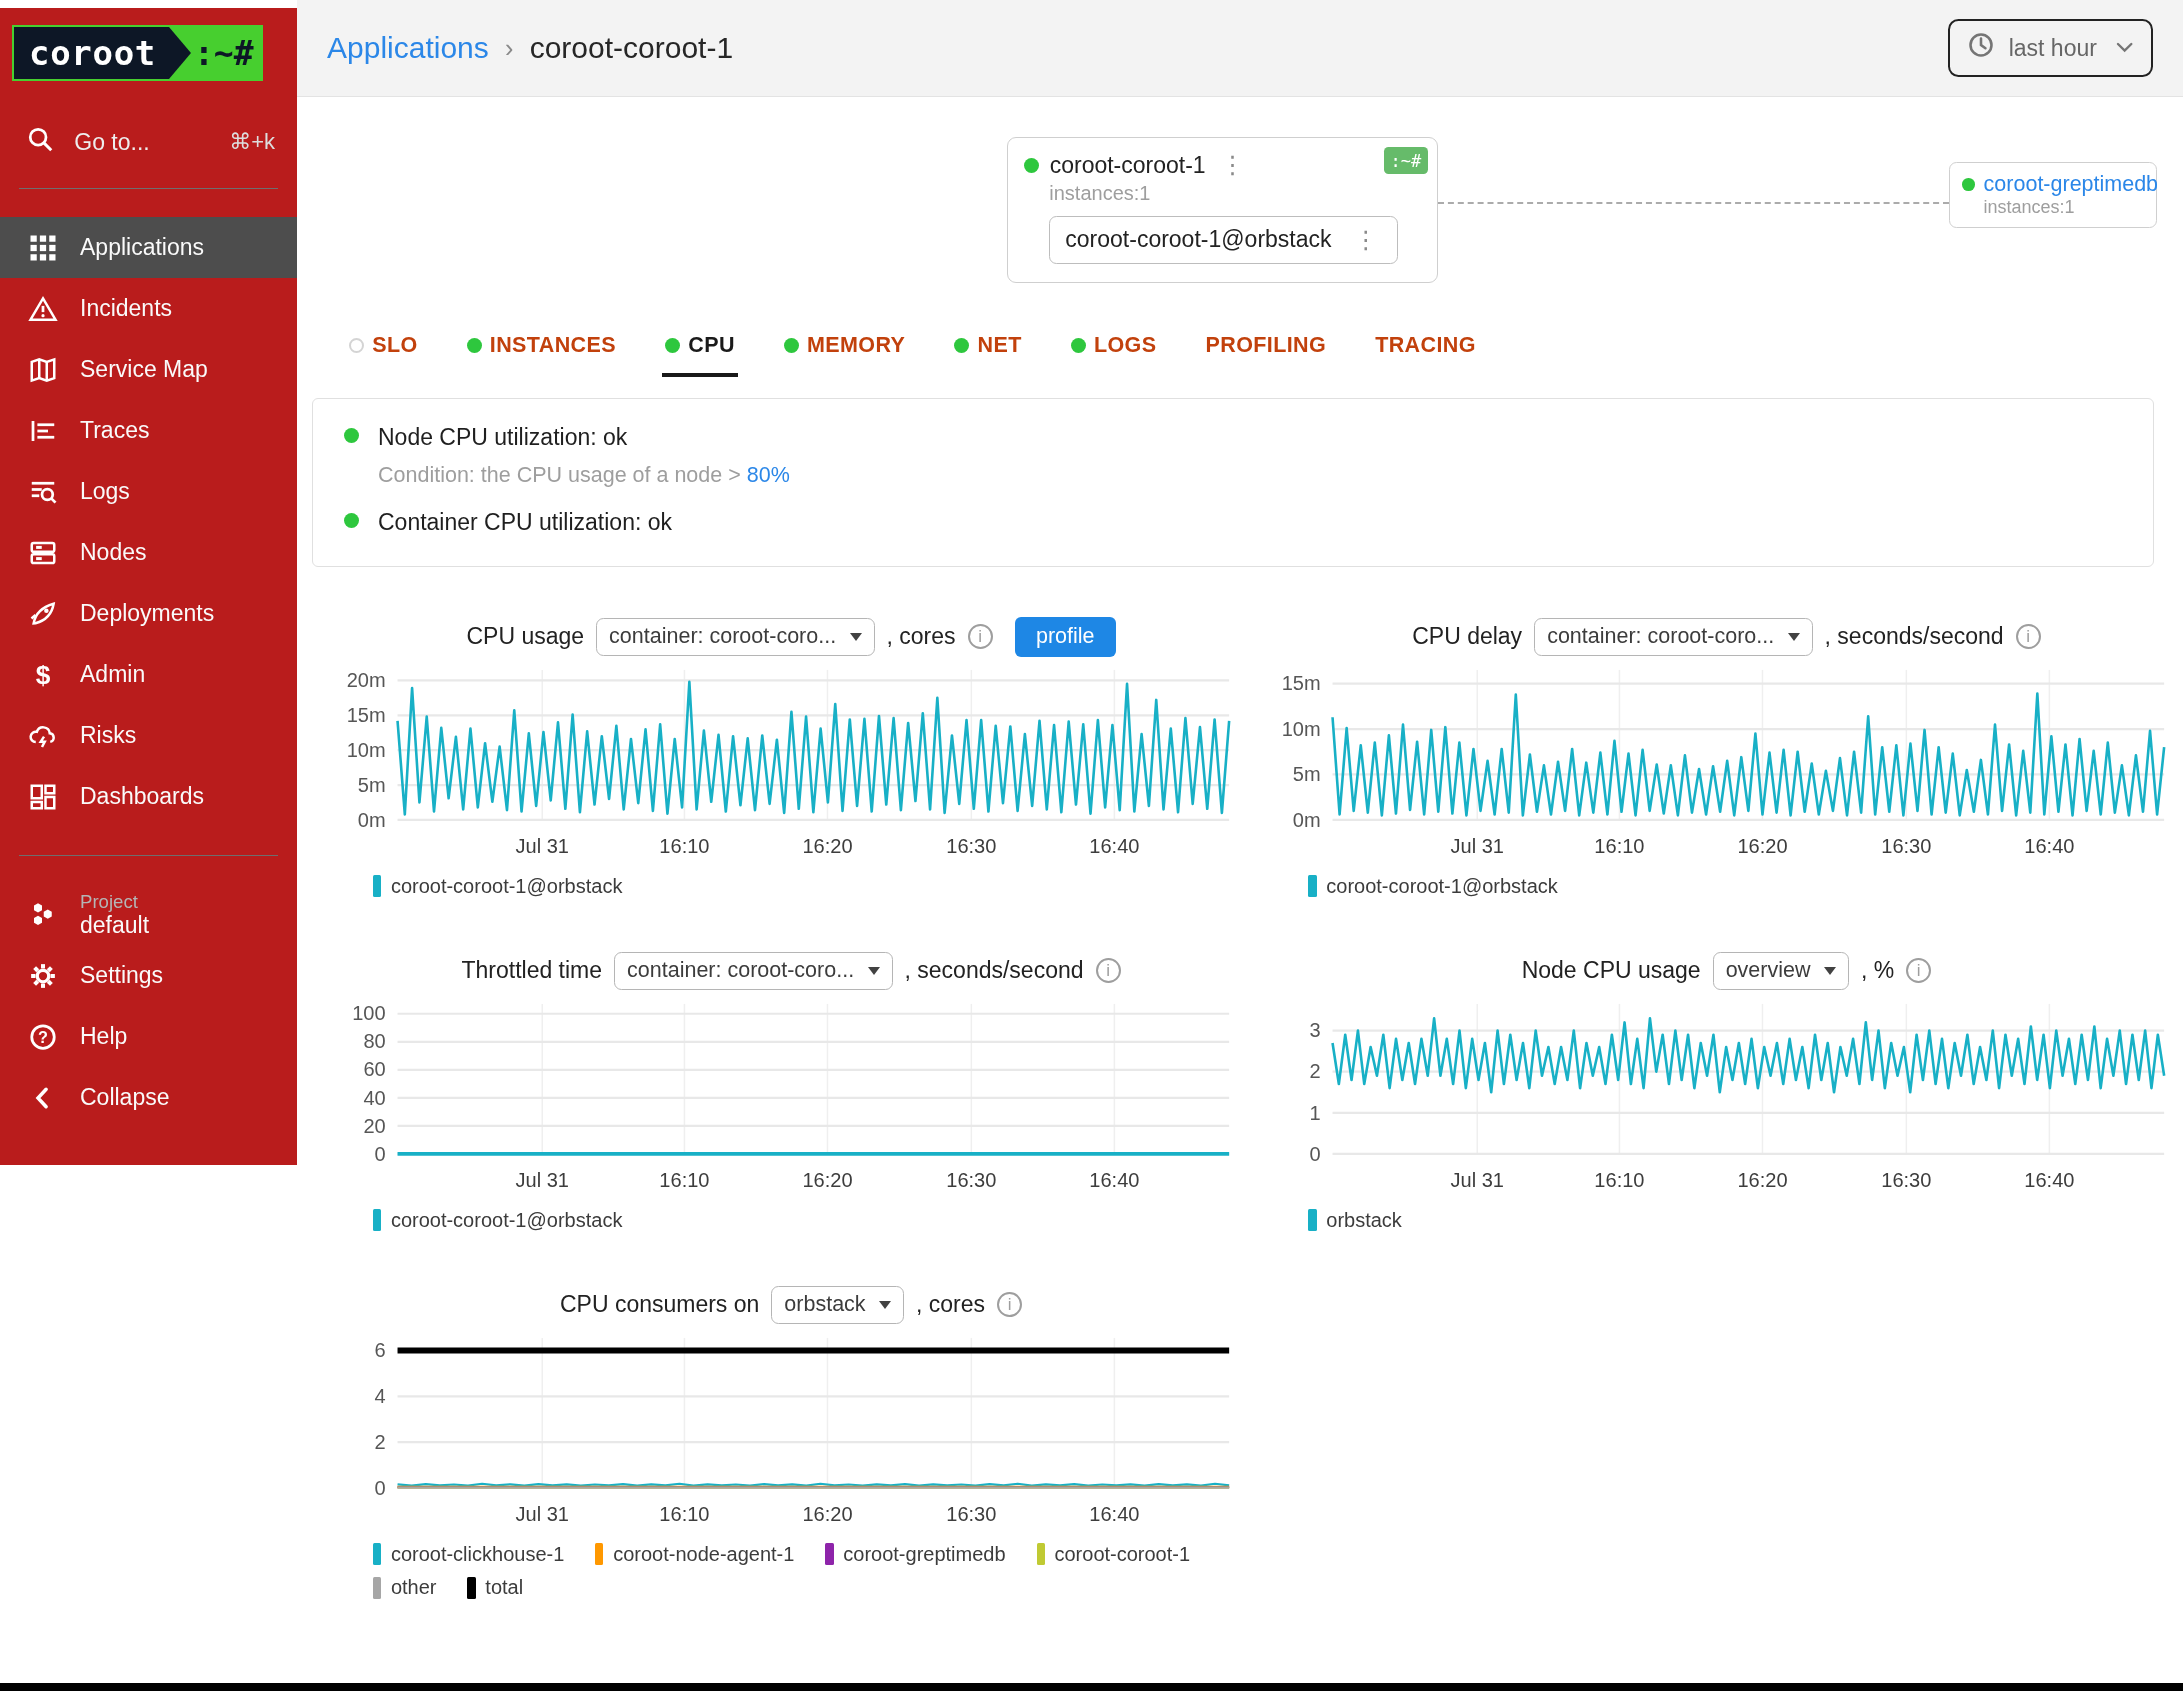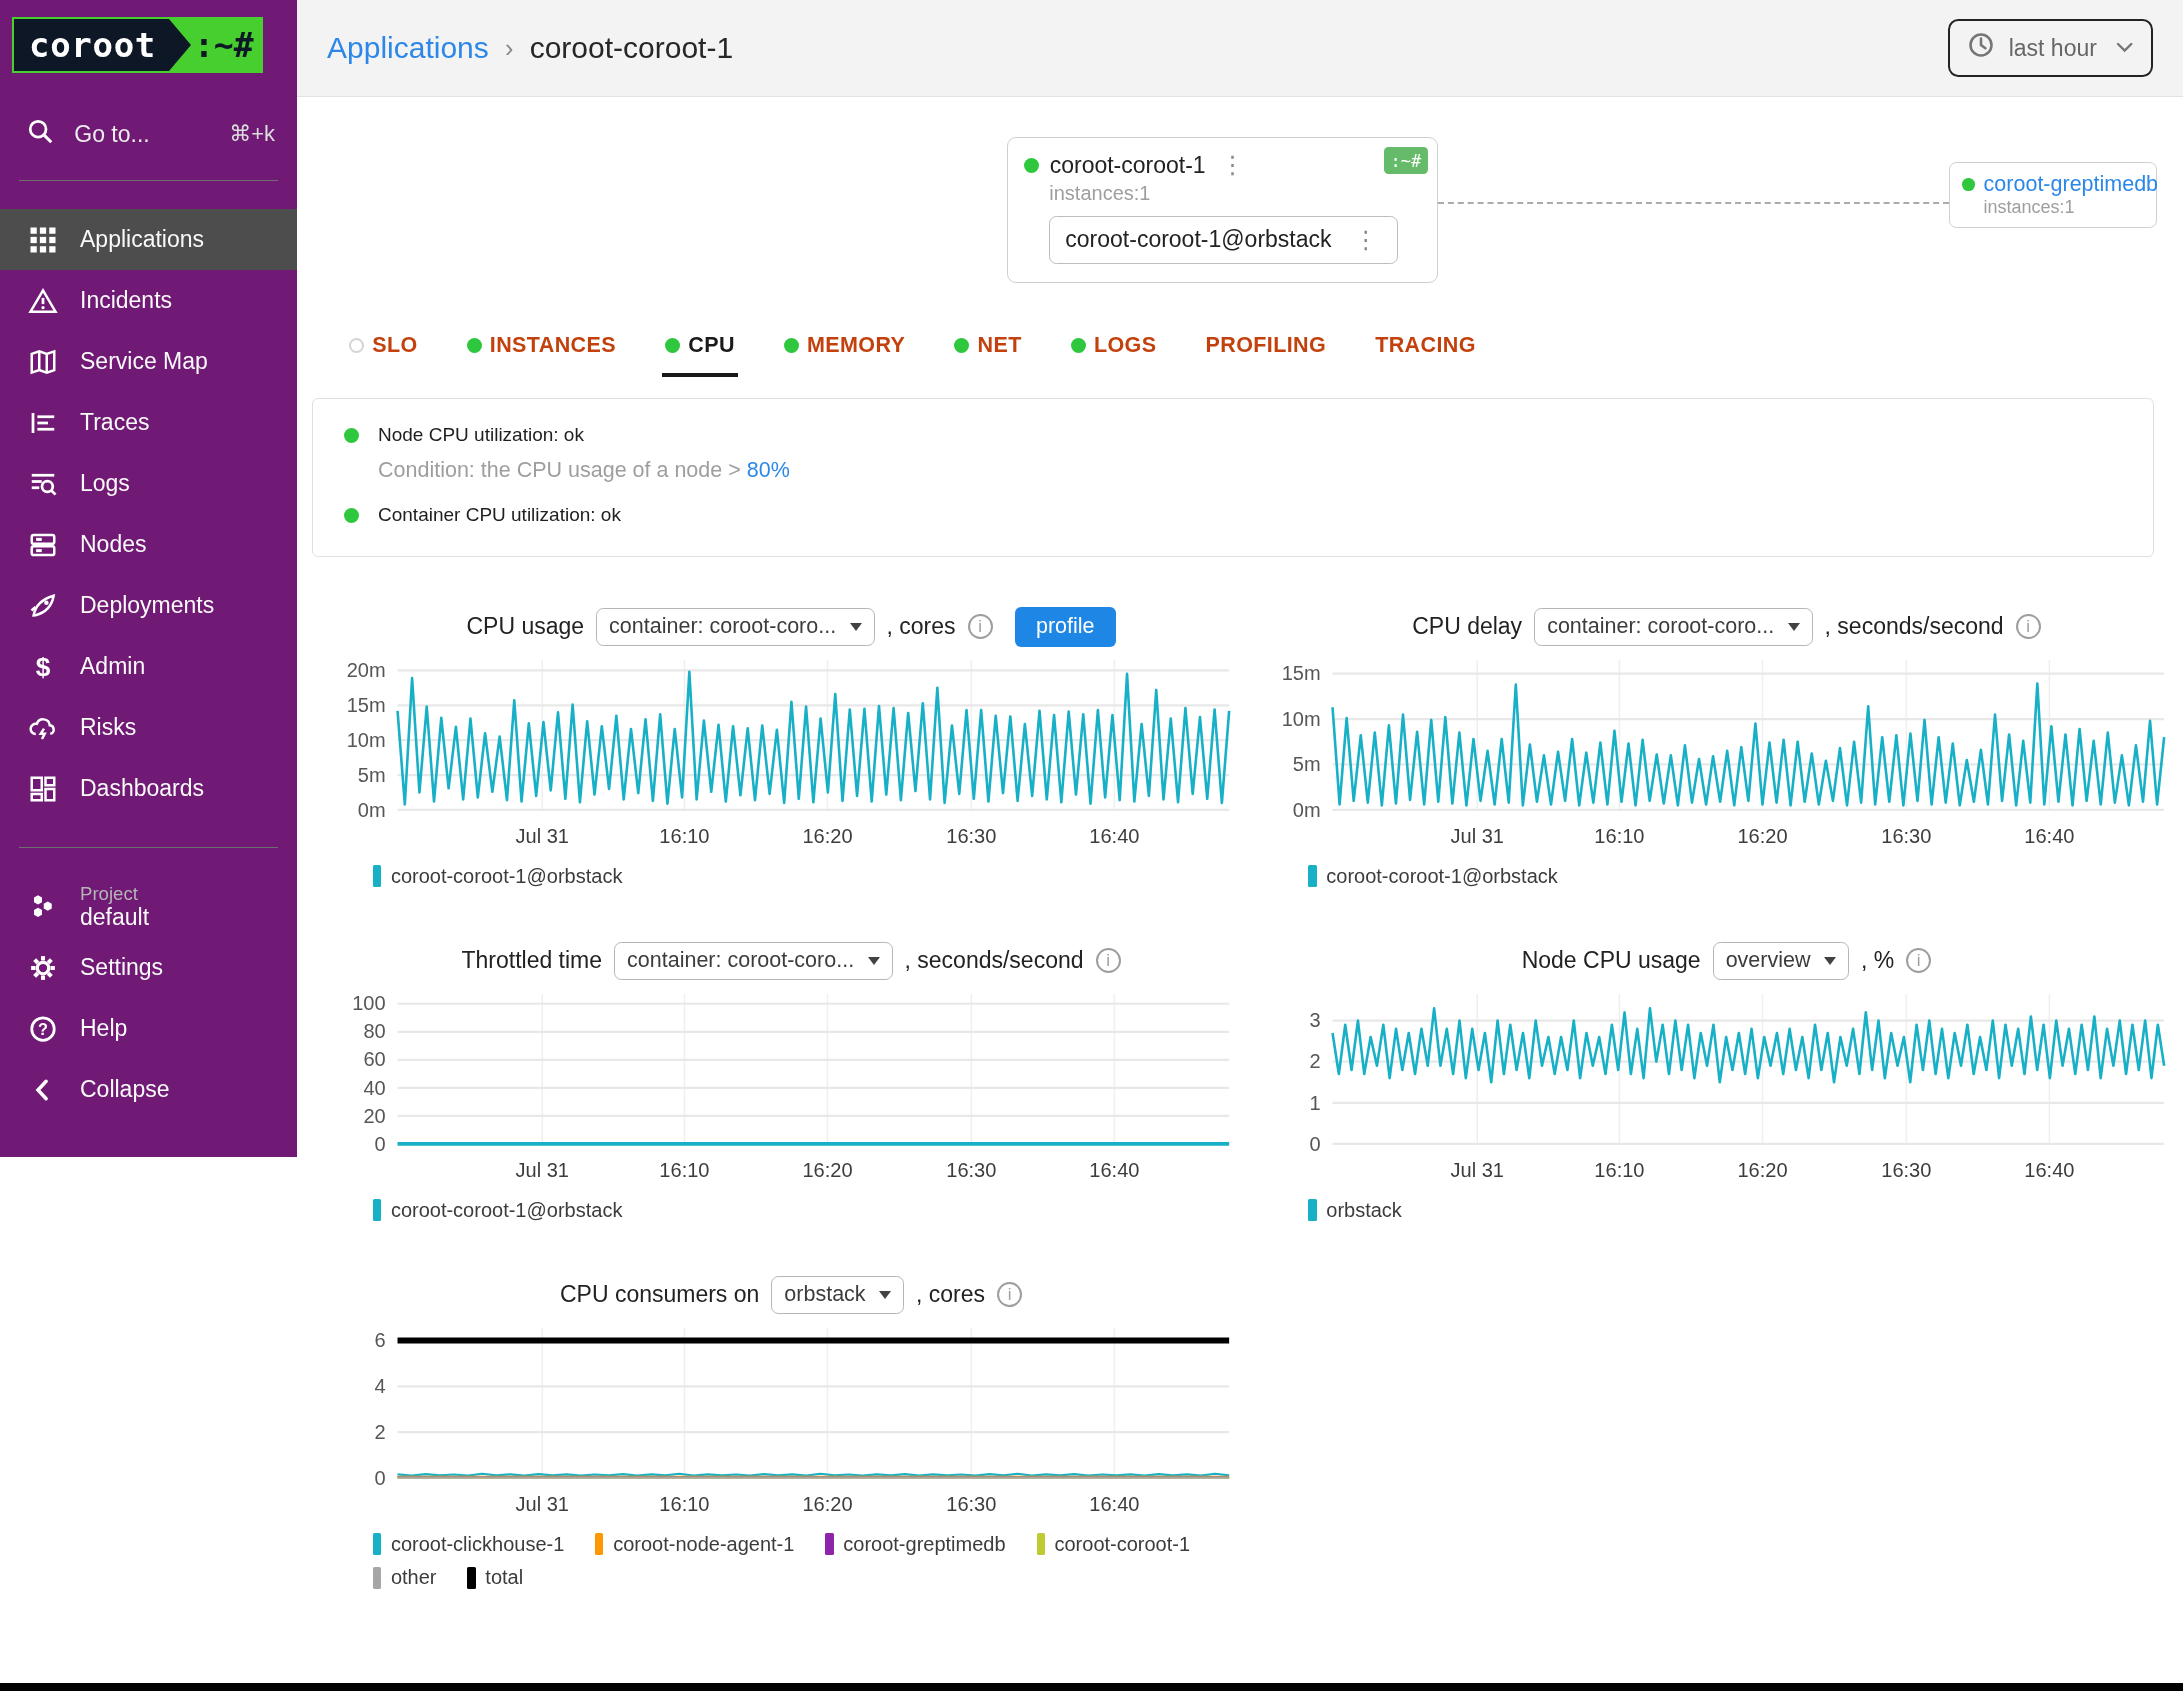--- a/index.html
+++ b/index.html
@@ -1,21 +1,21 @@
 <!DOCTYPE html>
 <html style="font-size:12px"><head>
 <meta charset="utf-8">
 <style>
   * { margin:0; padding:0; box-sizing:border-box; }
   html,body { background:#fff; }
   body { width:2183px; height:1692px; font-family:"Liberation Sans", sans-serif; position:relative; overflow:hidden; }
   .page { position:relative; width:2183px; height:1692px; background:#fff; }
 
   
-  .sidebar { position:absolute; left:0; top:0; width:297px; height:1157px; background:#701a75; color:#fff; }
+  .sidebar { position:absolute; left:0; top:8px; width:297px; height:1157px; background:#b91c1c; color:#fff; }
   .logo { display:flex; align-items:stretch; margin:17px 0 0 12px; width:251px; height:56px; border:2.2px solid var(--logo-green); background:var(--logo-green); }
   .logo-left { flex:1; background:#0d1726; color:#fff; display:flex; align-items:center; padding-left:15px;
     font-family:"DejaVu Sans Mono", monospace; font-weight:bold; font-size:34px; letter-spacing:0.7px;
     clip-path:polygon(0 0, calc(100% - 22px) 0, 100% 50%, calc(100% - 22px) 100%, 0 100%); }
   .logo-right { display:flex; align-items:center; padding:0 7.4px 0 3px; color:#0d1726; font-family:"DejaVu Sans Mono", monospace; font-weight:bold; font-size:33px; }
   .goto { display:flex; align-items:center; gap:19.3px; margin:43px 22px 0 25px; color:#eee; font-size:23px; cursor:pointer; }
   .goto .shortcut { margin-left:auto; color:#ddd; font-size:22px; }
   .side-divider { border:none; border-top:1.5px solid #6e6e6e; margin:28px 19.3px; }
   .side-item { display:flex; align-items:center; gap:22px; height:61px; padding-left:27px; font-size:23px; color:#fafafa; cursor:pointer; }
   .side-item.active { background:#4d4d4d; }
@@ -57,21 +57,21 @@
   .tab.active { color:#1a1a1a; border-bottom-color:#191919; }
   .tab .tdot { width:15px; height:15px; border-radius:50%; }
   .tab .tdot.green { background:var(--green); }
   .tab .tdot.empty { background:#fff; border:2.2px solid #d4d4d4; }
 
   
   .checks { margin:21px 30px 0 15px; width:1842px; border:1.5px solid #e0e0e0; border-radius:6px; padding:25px 31px 30px 31px; }
   .check { display:grid; grid-template-columns:34px 1fr; margin-bottom:21px; }
   .check:last-child { margin-bottom:0; }
   .check .dot { margin-top:4.5px; }
-  .check-title { font-size:19px; color:#1f1f1f; }
+  .check-title { font-size:23px; color:#1f1f1f; }
   .check-cond { font-size:21.5px; color:#9e9e9e; margin-top:12px; }
   .check-cond .blue { color:#2b87e8; cursor:pointer; }
 
   
   .charts { margin-top:46px; padding-left:30px; display:grid; grid-template-columns:928px 928px; column-gap:7.4px; row-gap:49px; }
   .chart-head { display:flex; align-items:center; justify-content:center; gap:12px; height:48px; font-size:23px; color:#222; }
   .selector { display:inline-flex; align-items:center; gap:13.4px; border:1.5px solid #b5b5b5; border-radius:7.4px; padding:5.2px 12px; font-size:21.5px; color:#3c3c3c; cursor:pointer; background:#fff; }
   .caret { width:0; height:0; border-left:6.7px solid transparent; border-right:6.7px solid transparent; border-top:8.2px solid #424242; }
   .info { width:25px; height:25px; border:2.2px solid #9e9e9e; border-radius:50%; color:#9e9e9e; font-size:17px; line-height:21.5px; text-align:center; display:inline-block; cursor:pointer; }
   .profile { margin-left:10.4px; background:#1e87e5; color:#fff; border:none; border-radius:6px; padding:7.4px 21px; font-size:21.5px; font-family:"Liberation Sans", sans-serif; cursor:pointer; }

